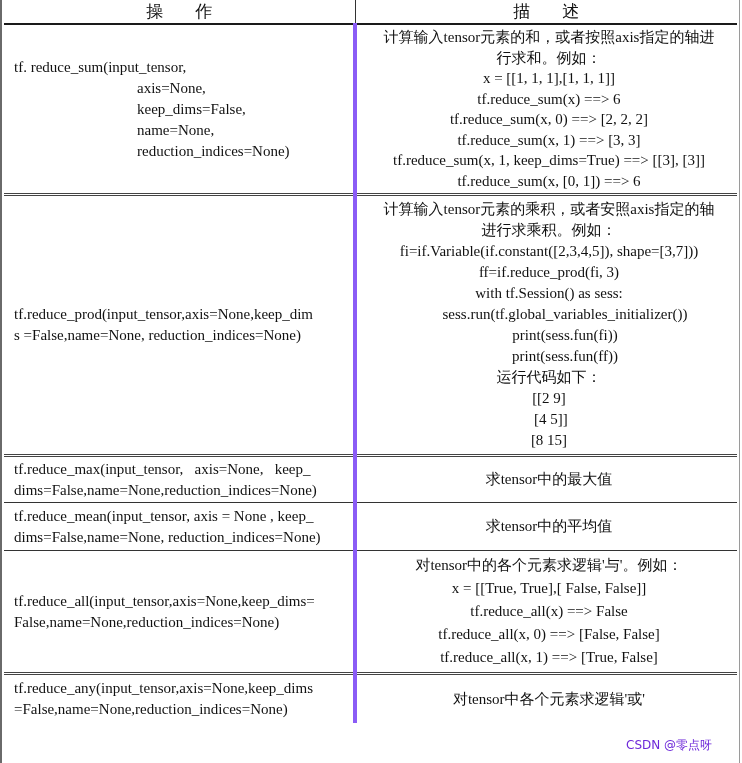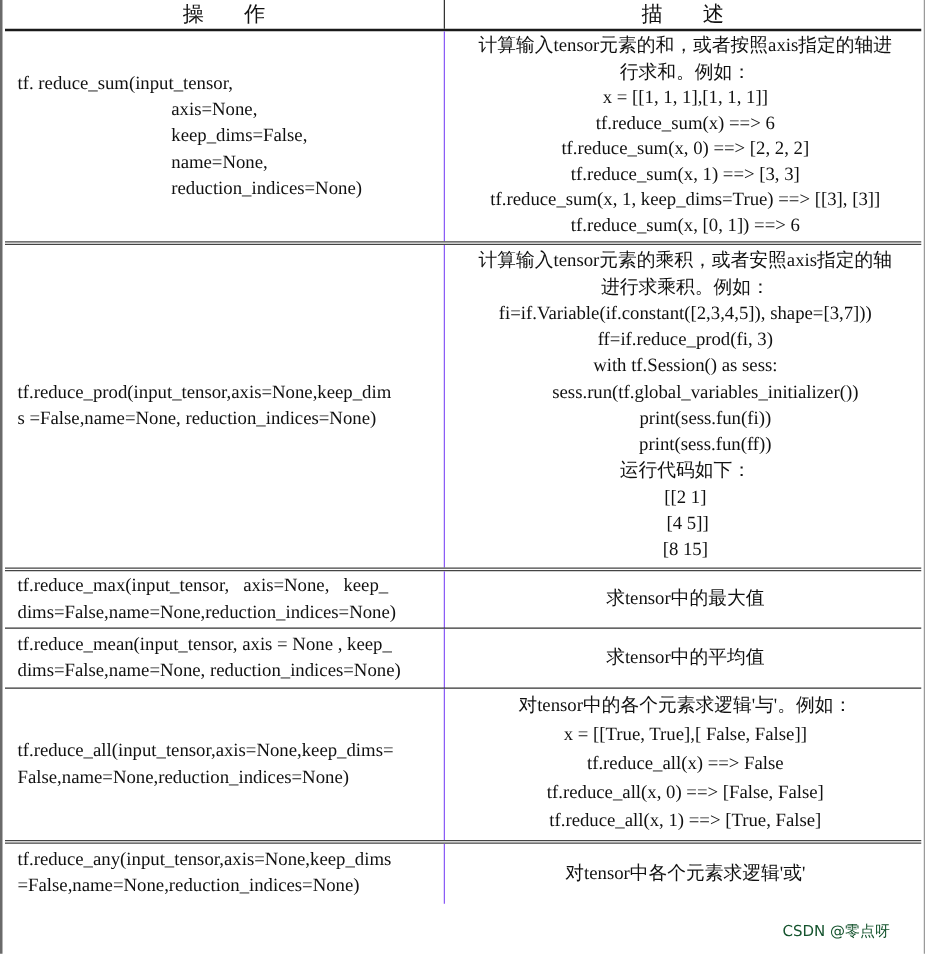--- a/index.html
+++ b/index.html
@@ -9,28 +9,28 @@
   .right-rule { position: absolute; left: 739px; top: 0; width: 1px; height: 763px; background: #9a9a9a; }
   table { position: absolute; left: 4px; top: 0; width: 733px; border-collapse: collapse; table-layout: fixed; }
   col.c1 { width: 351px; }
   col.c2 { width: 382px; }
   th { height: 23px; font-weight: normal; font-size: 17px; text-align: center; padding: 0;
        border-bottom: 2px solid #1a1a1a; letter-spacing: 0; }
   th:first-child { border-right: 1px solid #333; }
   th .sp { display: inline-block; width: 32px; }
   td { vertical-align: middle; padding: 0 0 0 10px; font-size: 15px; line-height: 21px;
        border-bottom: 1px solid #333; }
-  td.op { border-right: 1px solid #8b5cf6; padding-left: 10px; padding-right: 8px; margin-top: 20px; }
+  td.op { border-right: 4px solid #8b5cf6; padding-left: 10px; padding-right: 8px; margin-top: 20px; }
   td.desc { padding-left: 8px; padding-right: 4px; }
   tr.double td { border-bottom: 3px double #444; }
   .line { display: block; white-space: pre; }
   .indent { padding-left: 123px; }
   .code-indent { padding-left: 32px; }
   .watermark { position: absolute; left: 626px; top: 737px; font-family: "DejaVu Sans", sans-serif;
-               font-size: 12px; color: #14532d; }
+               font-size: 12px; color: #6d28d9; }
   .desc .line { line-height: 21px; text-align: center; }
   .row-r1 td { height: 168px; }
   .row-r2 td { height: 258px; }
   .row-r3 td { height: 43px; }
   .row-r4 td { height: 45px; }
   .row-r5 td { height: 47px; }
   .row-r6 td { height: 121px; }
   .row-r6 .desc .line { line-height: 23px; }
   .row-r7 td { height: 48px; border-bottom: none; }
   .row-r1 .desc .line { line-height: 20.5px; }
@@ -83,21 +83,21 @@
       <td class="desc">
         <span class="line">计算输入tensor元素的乘积，或者安照axis指定的轴</span>
         <span class="line">进行求乘积。例如：</span>
         <span class="line">fi=if.Variable(if.constant([2,3,4,5]), shape=[3,7]))</span>
         <span class="line">ff=if.reduce_prod(fi, 3)</span>
         <span class="line">with tf.Session() as sess:</span>
         <span class="line code-indent">sess.run(tf.global_variables_initializer())</span>
         <span class="line code-indent">print(sess.fun(fi))</span>
         <span class="line code-indent">print(sess.fun(ff))</span>
         <span class="line">运行代码如下：</span>
-        <span class="line">[[2 1]</span>
+        <span class="line">[[2 9]</span>
         <span class="line"> [4 5]]</span>
         <span class="line">[8 15]</span>
       </td>
     </tr>
 
 
     <tr class="row-r4">
       <td class="op">
         <span class="line">tf.reduce_max(input_tensor,   axis=None,   keep_</span>
         <span class="line">dims=False,name=None,reduction_indices=None)</span>

